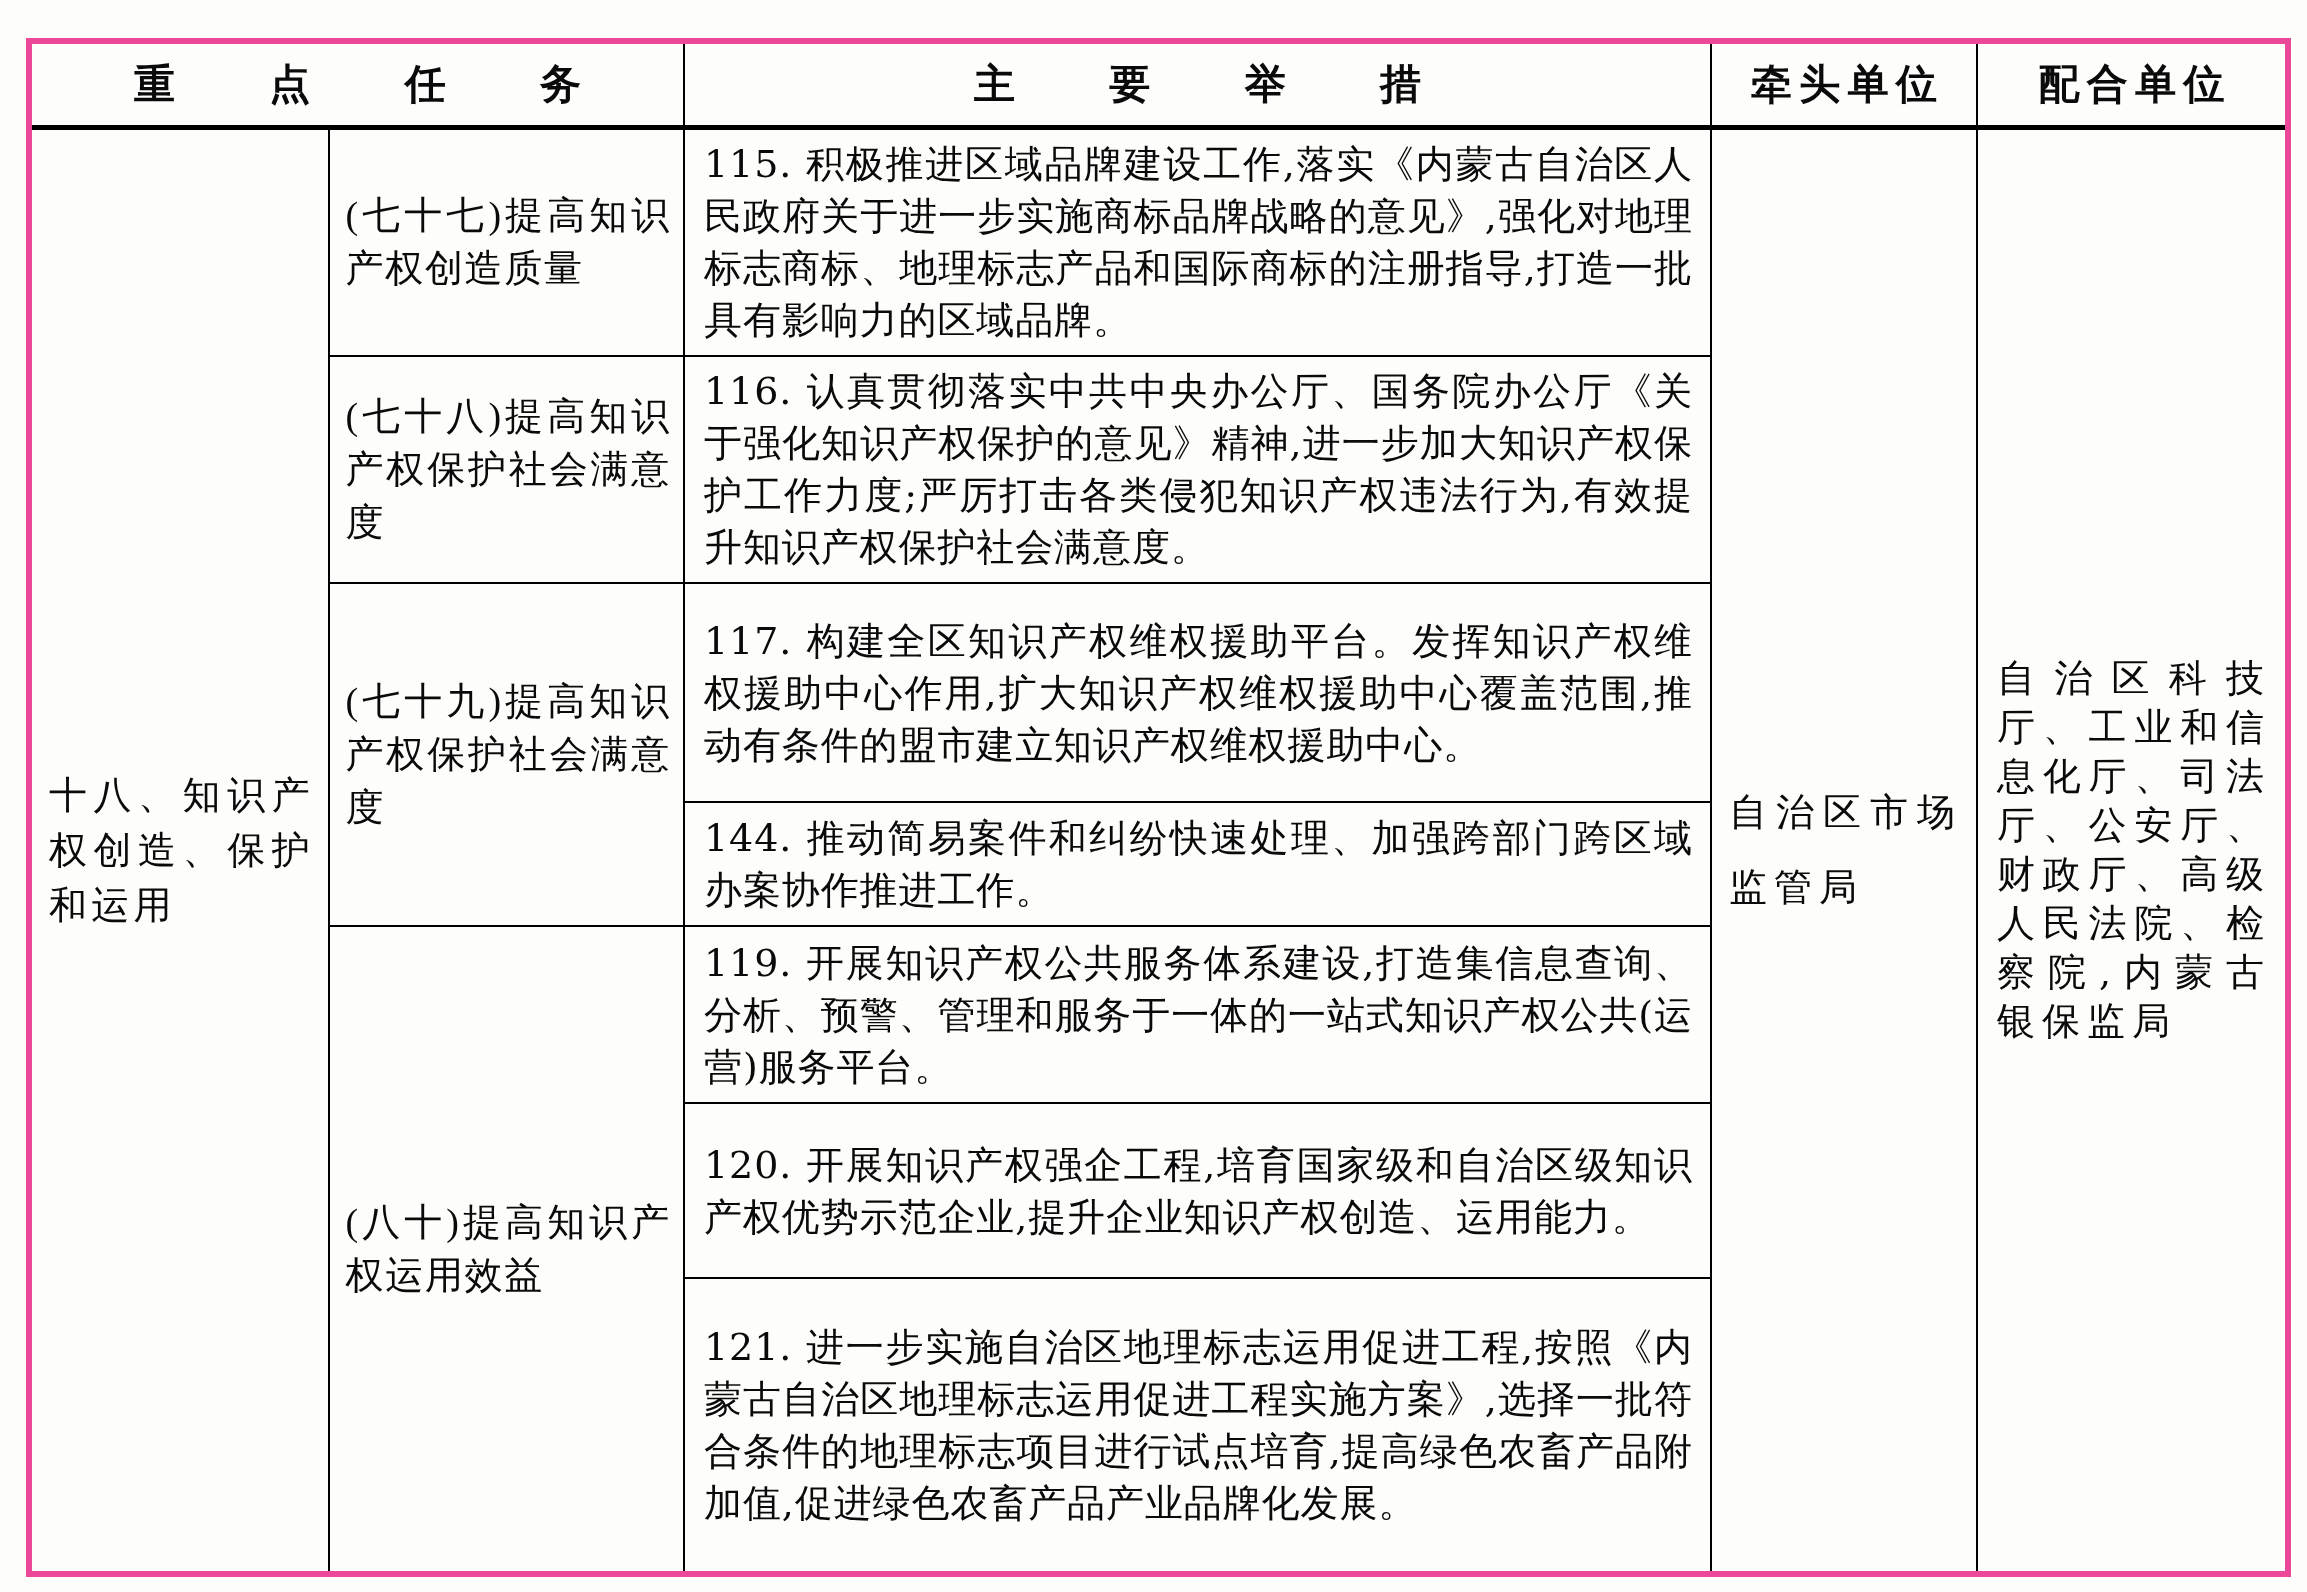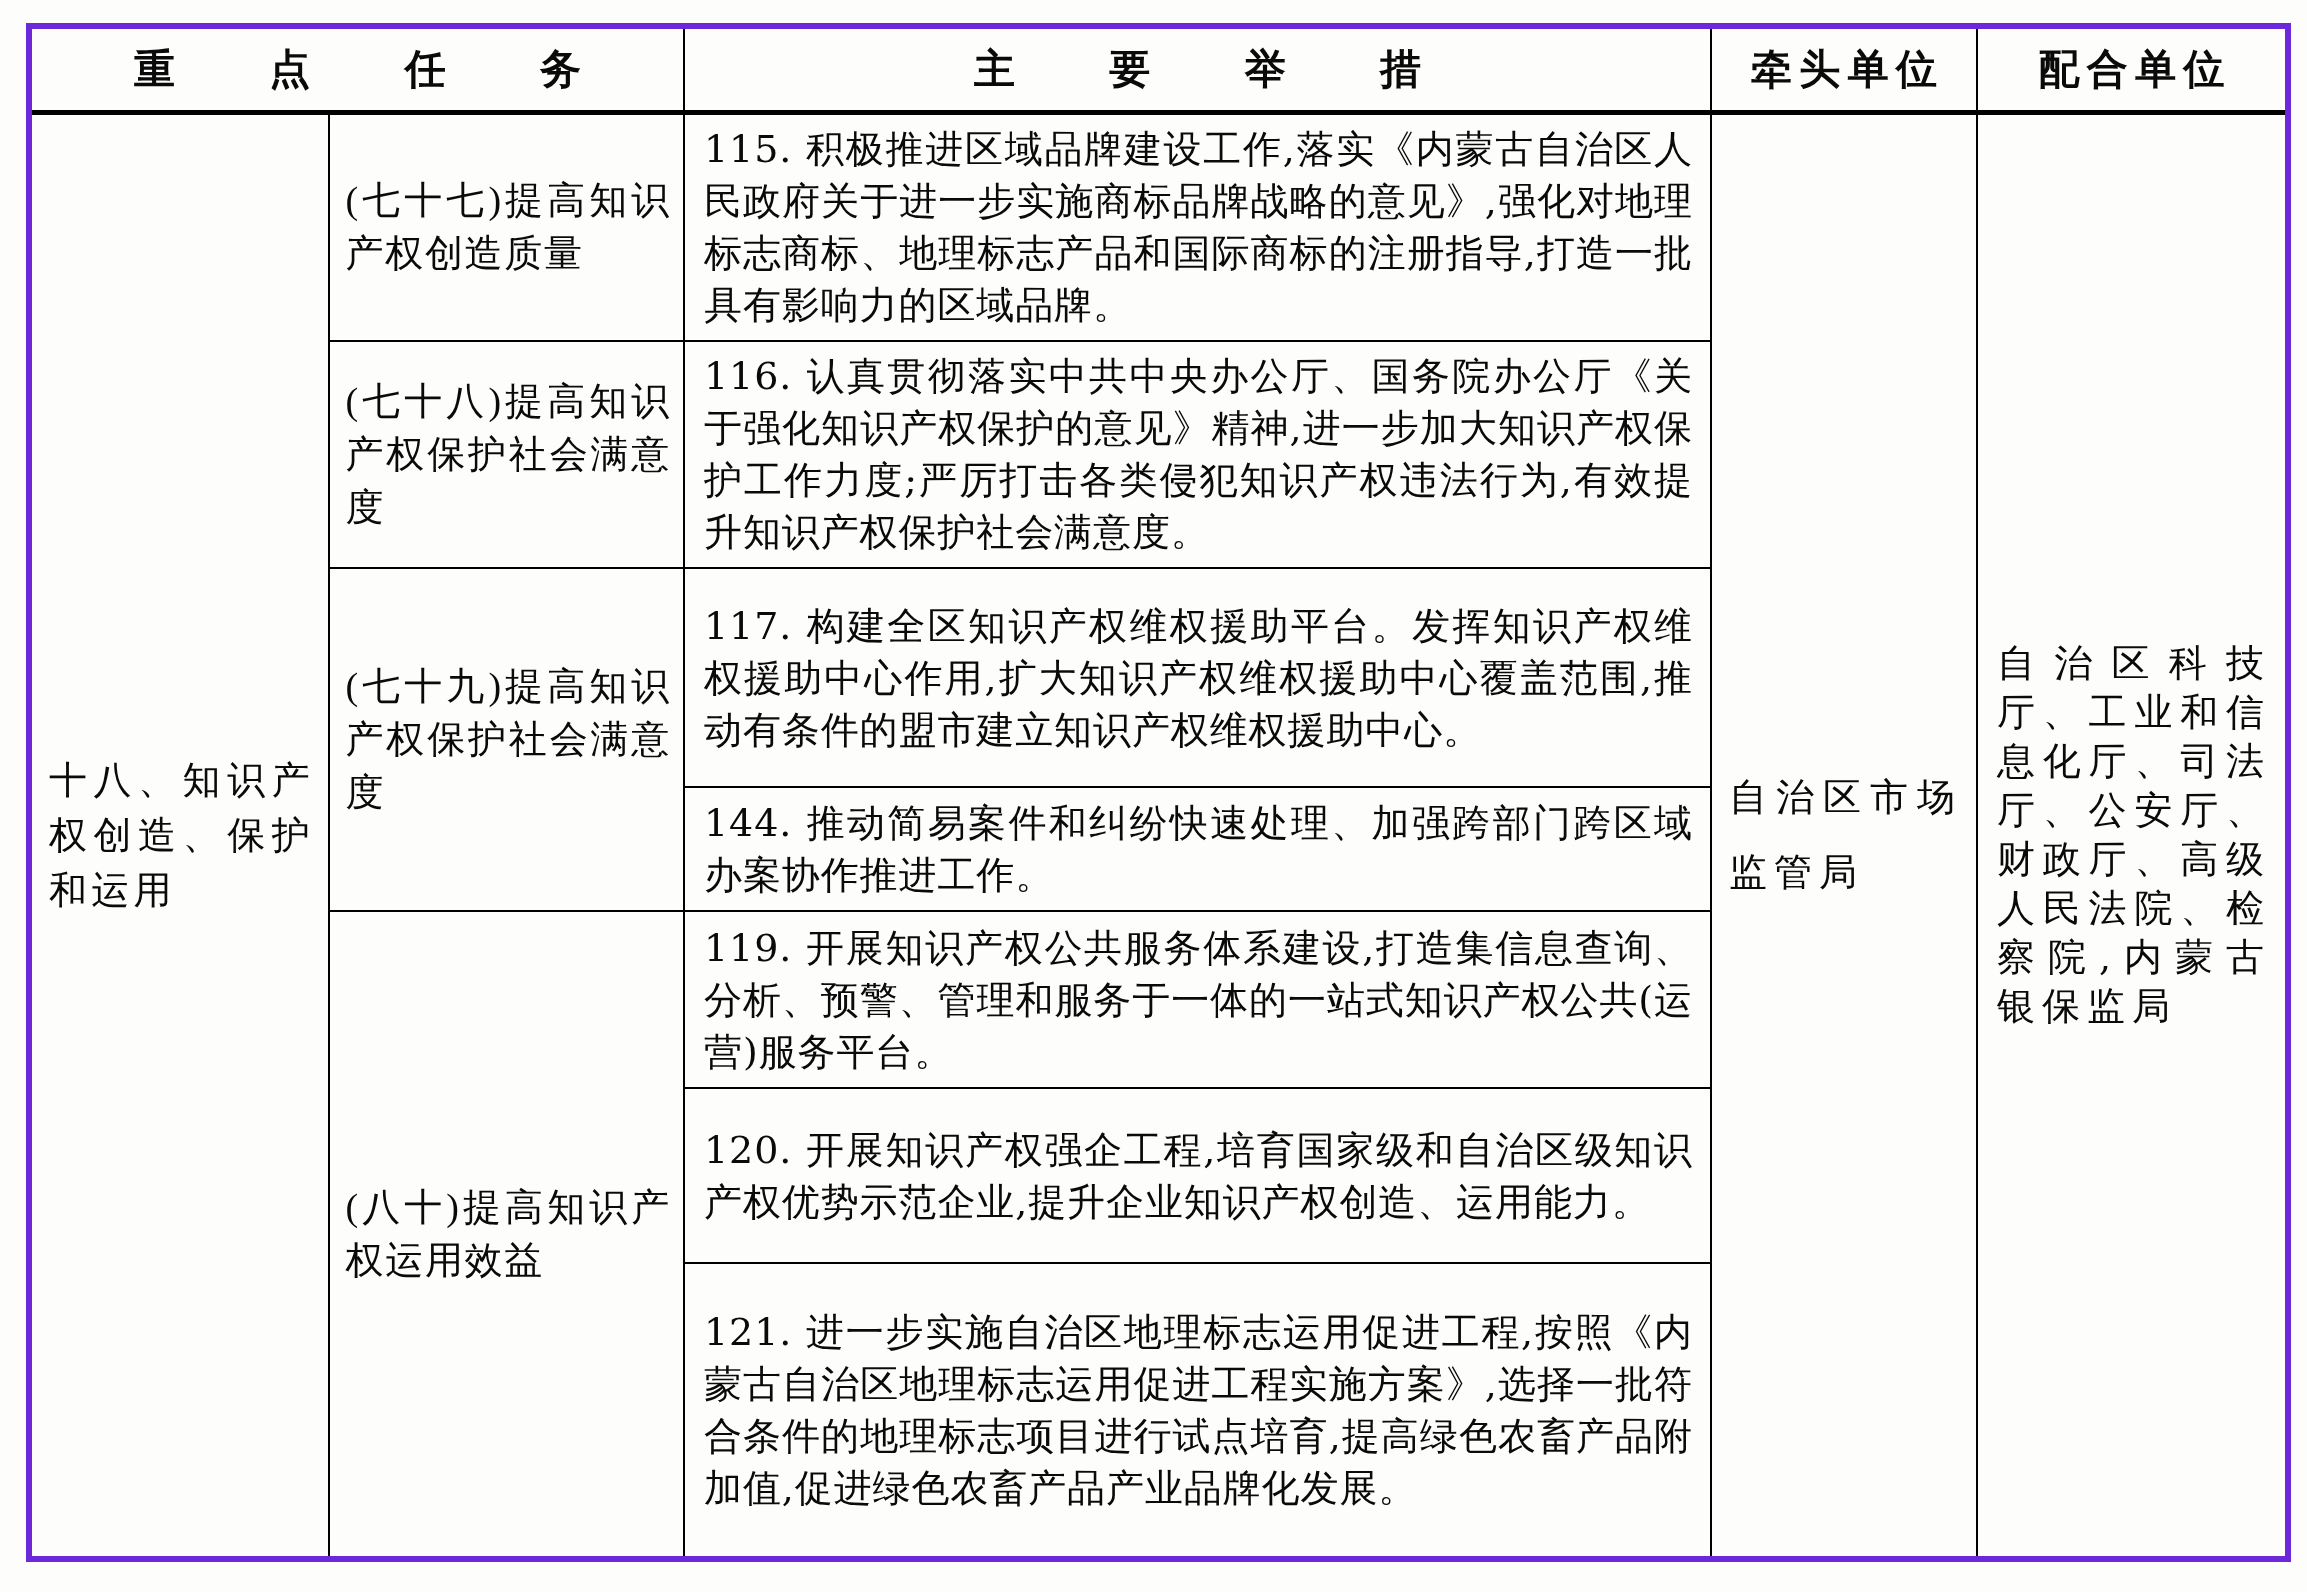--- a/index.html
+++ b/index.html
@@ -9,25 +9,25 @@
     color: #0a0a0a;
     font-family: "DejaVu Serif", "Liberation Serif", serif;
   }
   .page {
     position: relative;
     width: 2307px; height: 1592px;
     background: #fdfdfb;
   }
   table.doc-table {
     position: absolute;
-    left: 26px; top: 23px;
+    left: 26px; top: 38px;
     width: 2259px; height: 1539px;
     border-collapse: collapse;
     table-layout: fixed;
-    border: 6px solid #6d28d9;
+    border: 6px solid #ec4899;
   }
   col.c1 { width: 300px; }
   col.c2 { width: 355px; }
   col.c3 { width: 1027px; }
   col.c4 { width: 266px; }
   col.c5 { width: 311px; }
 
   th, td {
     border: 2.6px solid #000;
     vertical-align: middle;

